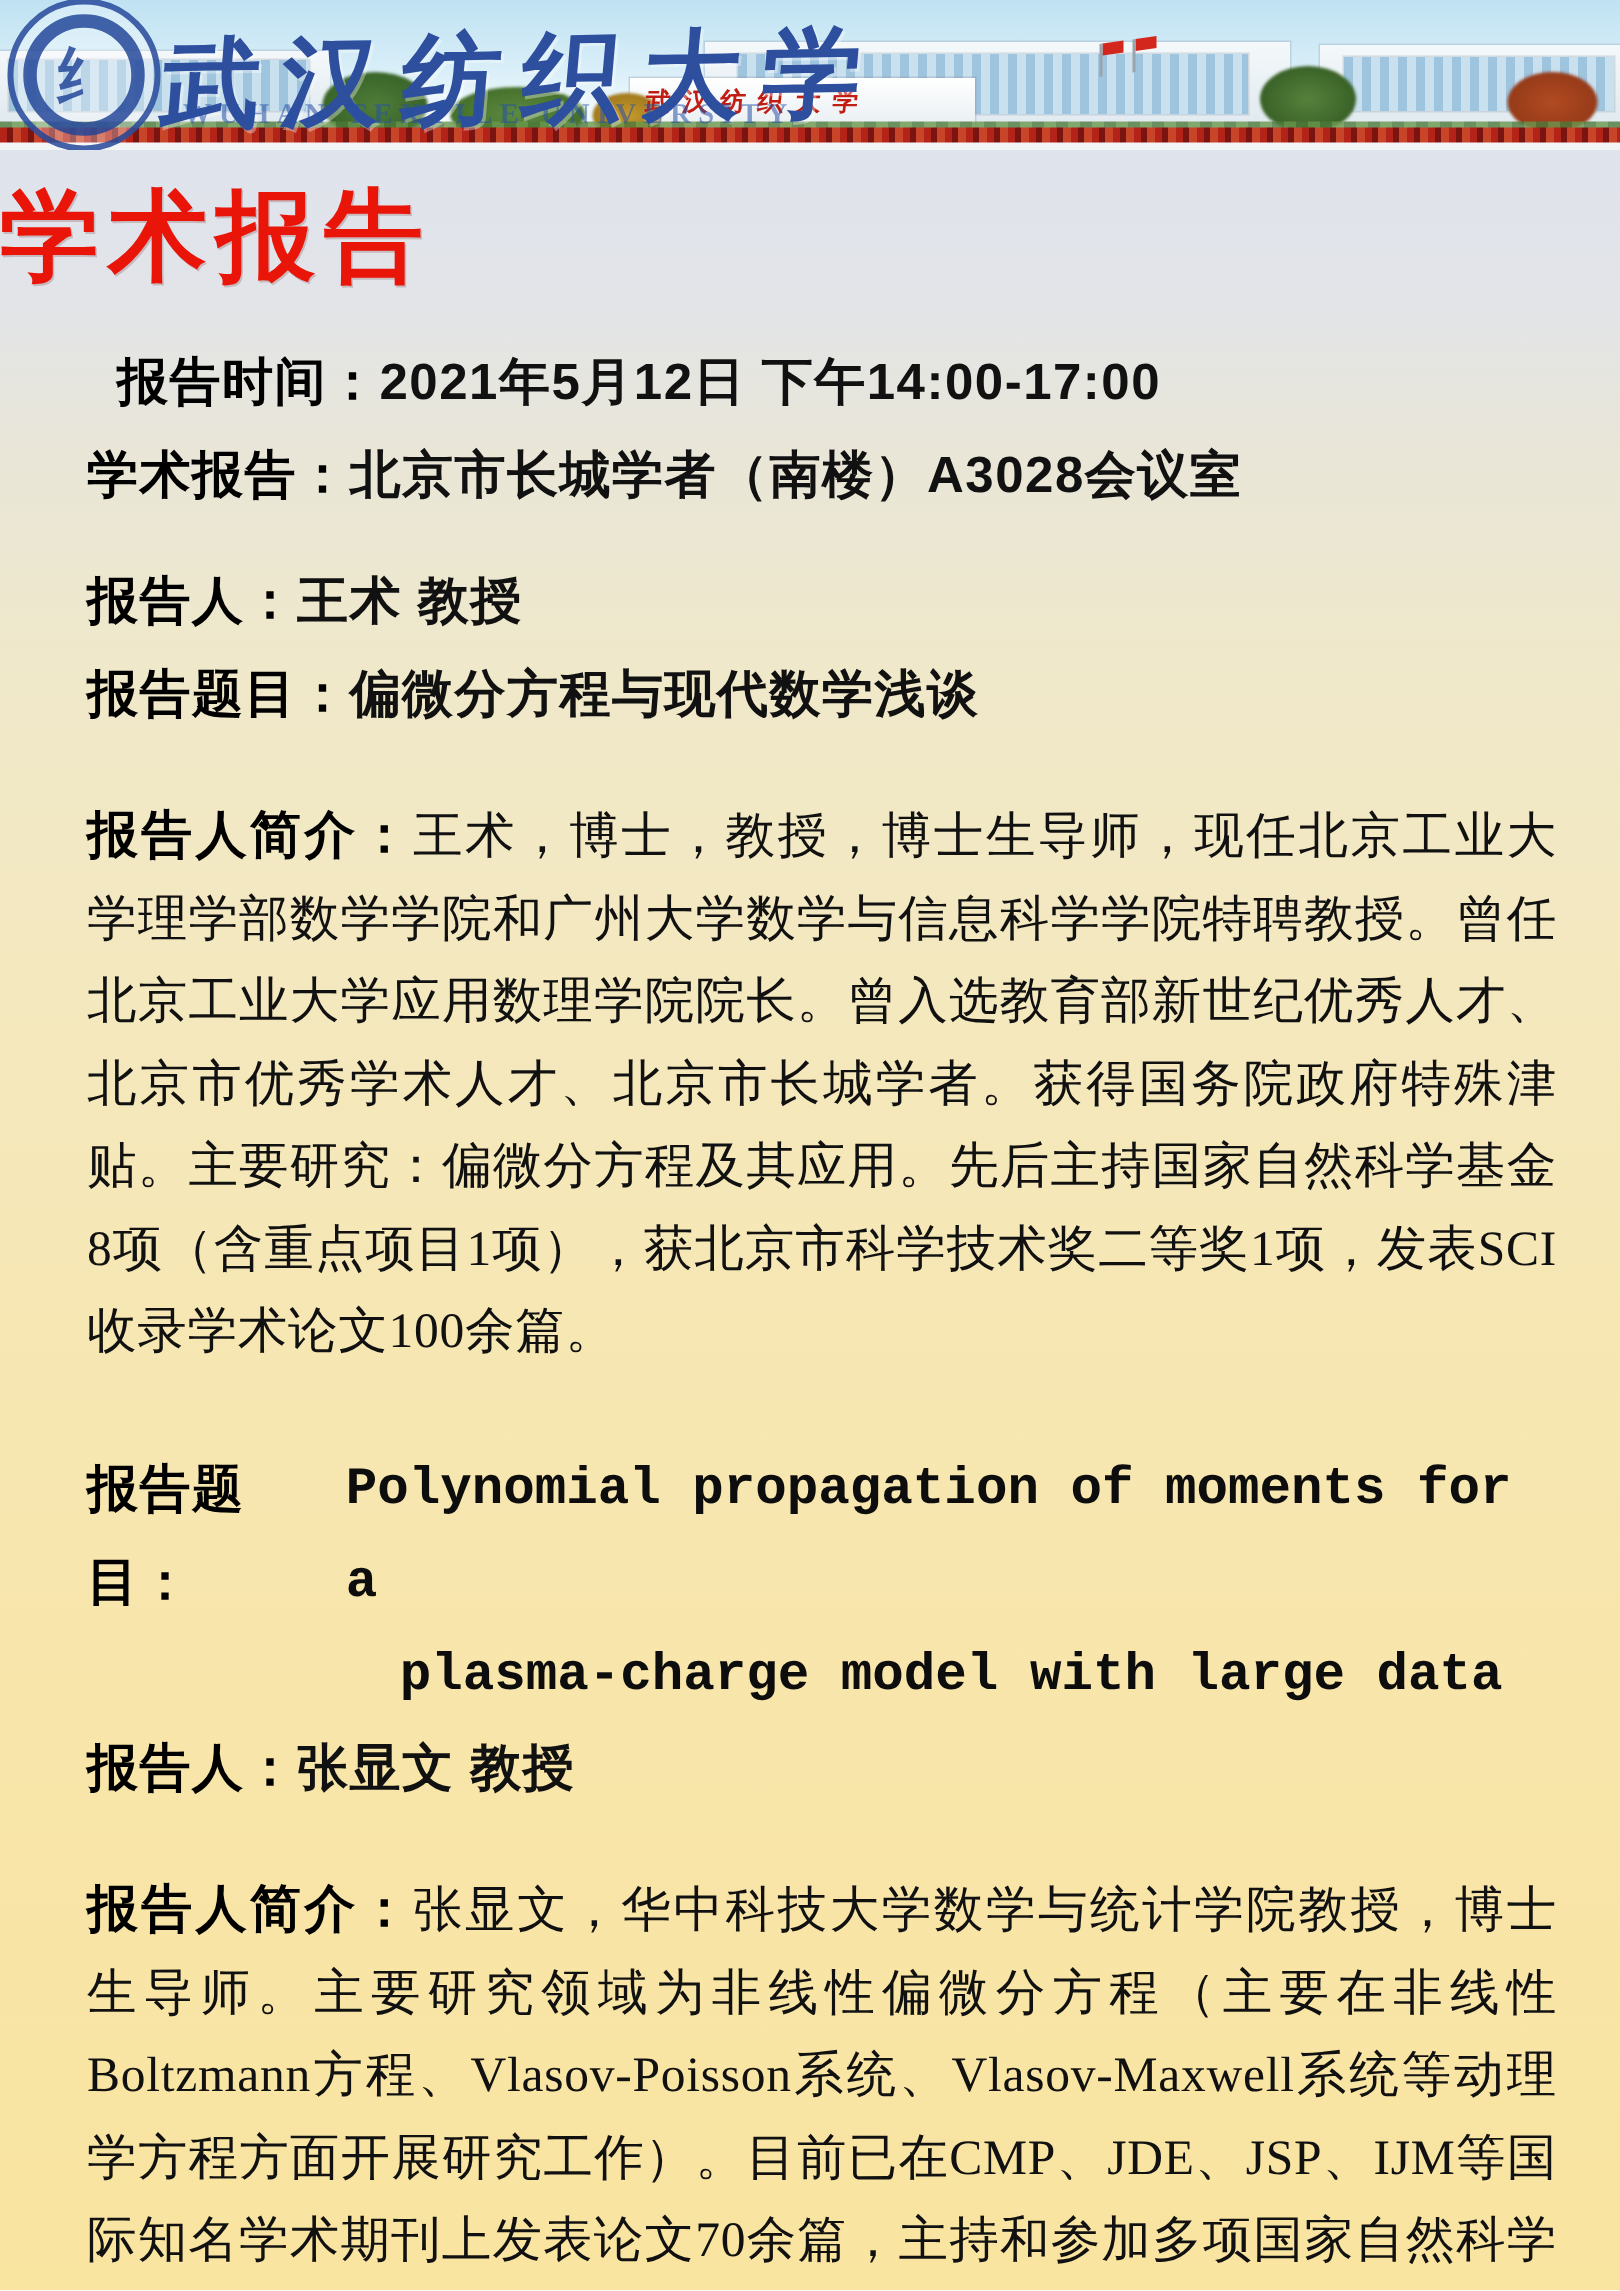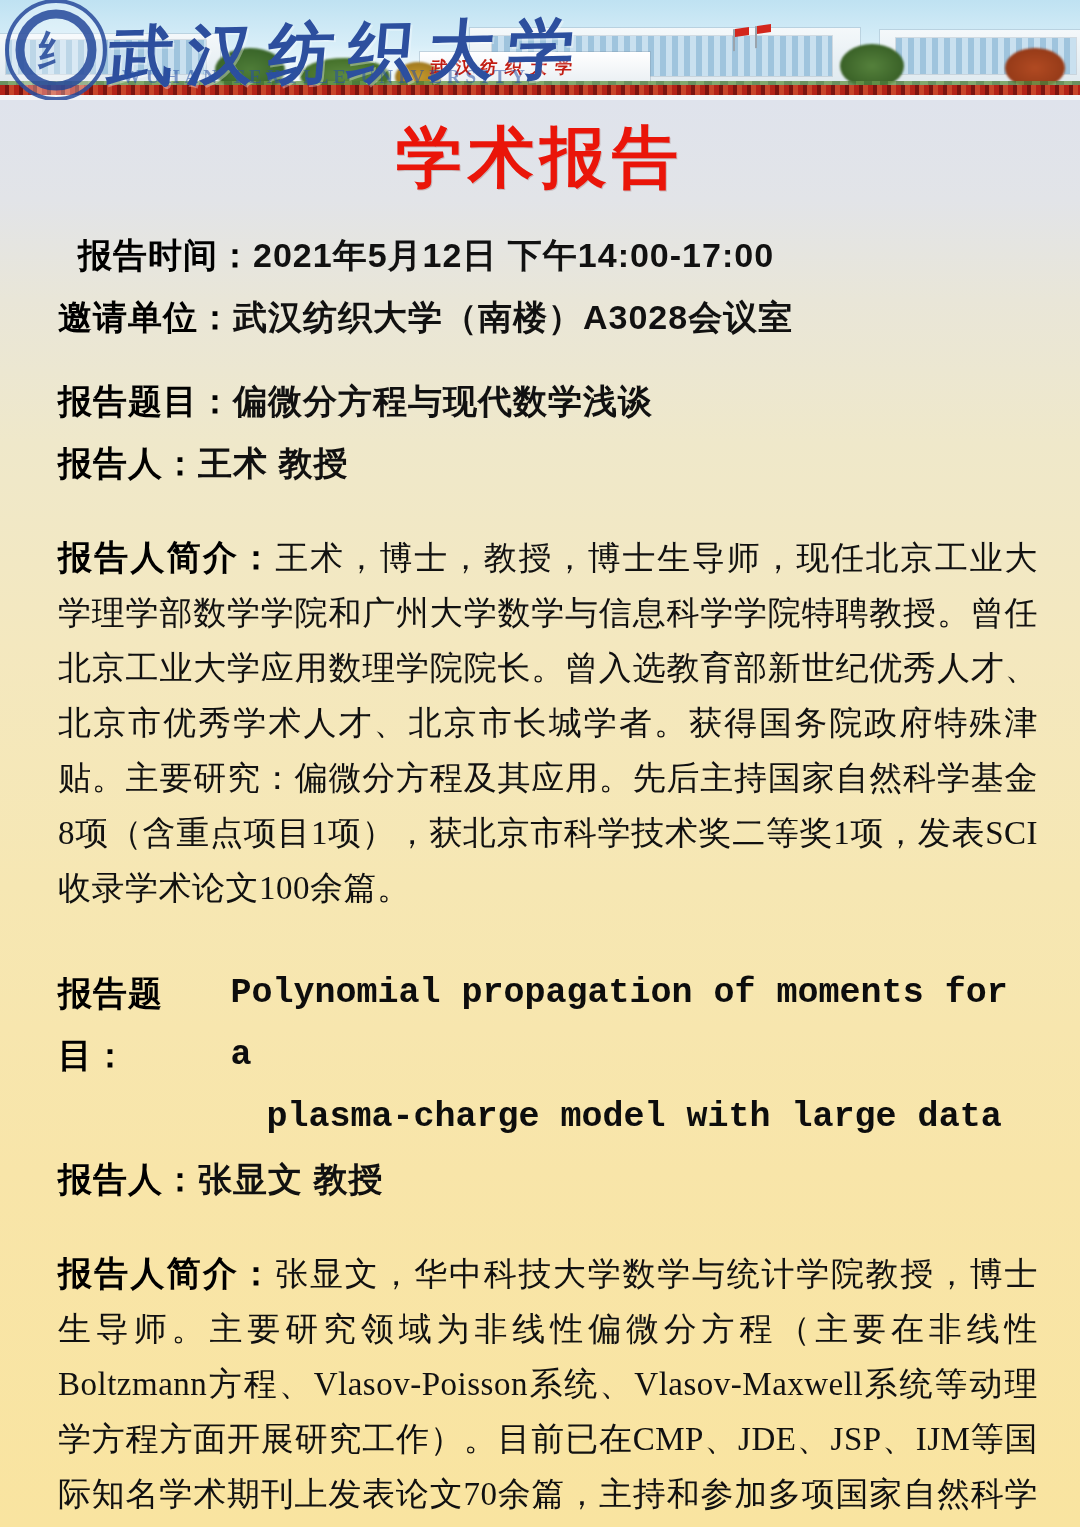--- a/index.html
+++ b/index.html
@@ -37,21 +37,21 @@
     font-family:"Liberation Serif", serif; font-weight:900; font-size:66px; letter-spacing:14px;
     color:#2d4f9e; transform:skewX(-6deg) rotate(-1deg); text-shadow:2px 2px 0 rgba(255,255,255,.35); white-space:nowrap; }
   .header-en { position:absolute; left:122px; top:66px; font-family:"Liberation Serif", serif;
     font-weight:bold; font-size:19px; letter-spacing:5px; color:rgba(38,80,165,.55); white-space:nowrap;text-align:center; }
 
   
   .body-band { position:relative; width:1080px; height:1427px; display:flex; flex-direction:column;
     background:linear-gradient(#dfe3ec 0%, #e2e4e8 7%, #e9e6d8 14%, #efe8ca 24%,
       #f4e8bf 38%, #f6e7b3 55%, #f8e5a9 75%, #f9e4a0 100%); }
 
-  .main-title { margin-top:14px; text-align:center; font-size:66px; line-height:86px;
+  .main-title { margin-top:14px; text-align:left; font-size:66px; line-height:86px;
     font-weight:900; color:#ea1509; letter-spacing:6px;
     text-shadow:1px 1px 0 rgba(120,60,60,.25); }
 
   .content { padding:0 42px 0 58px; color:#111; }
   .label { font-weight:900; color:#000; letter-spacing:1px; }
   .info-line { margin-top:0; font-size:34px; line-height:62px; font-weight:600; letter-spacing:1px; }
   .info-line:first-child { margin-top:24px;margin-left:20px; }
   .talk-block { margin-top:22px; }
   .talk-line { font-size:34px; line-height:62px; font-weight:600; letter-spacing:1px; }
   .bio { margin-top:36px; font-family:"Liberation Serif", serif; font-size:33px; line-height:55px;
@@ -109,29 +109,29 @@
   <div class="body-band">
 
     <h1 class="main-title">学术报告</h1>
 
     <div class="content">
 
       <div class="info-line">
         <span class="label">报告时间：</span><span>2021年5月12日 下午14:00-17:00</span>
       </div>
       <div class="info-line">
-        <span class="label">邀请单位：</span><span>武汉纺织大学（南楼）A3028会议室</span>
+        <span class="label">学术报告：</span><span>北京市长城学者（南楼）A3028会议室</span>
       </div>
 
       <div class="talk-block">
         <div class="talk-line">
-          <span class="label">报告题目：</span><span>偏微分方程与现代数学浅谈</span>
+          <span class="label">报告人：</span><span>王术  教授</span>
         </div>
         <div class="talk-line">
-          <span class="label">报告人：</span><span>王术  教授</span>
+          <span class="label">报告题目：</span><span>偏微分方程与现代数学浅谈</span>
         </div>
       </div>
 
       <p class="bio">
         <span class="label">报告人简介：</span><span>王术，博士，教授，博士生导师，现任北京工业大学理学部数学学院和广州大学数学与信息科学学院特聘教授。曾任北京工业大学应用数理学院院长。曾入选教育部新世纪优秀人才、北京市优秀学术人才、北京市长城学者。获得国务院政府特殊津贴。主要研究：偏微分方程及其应用。先后主持国家自然科学基金8项（含重点项目1项），获北京市科学技术奖二等奖1项，发表SCI收录学术论文100余篇。</span>
       </p>
 
       <div class="talk2-title">
         <span class="label">报告题目：</span>
         <div class="talk2-en">

